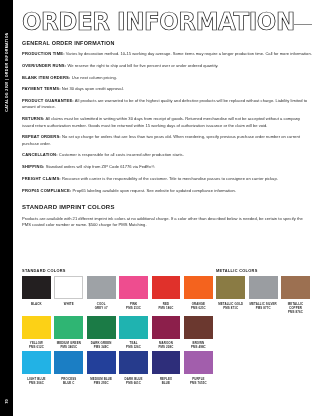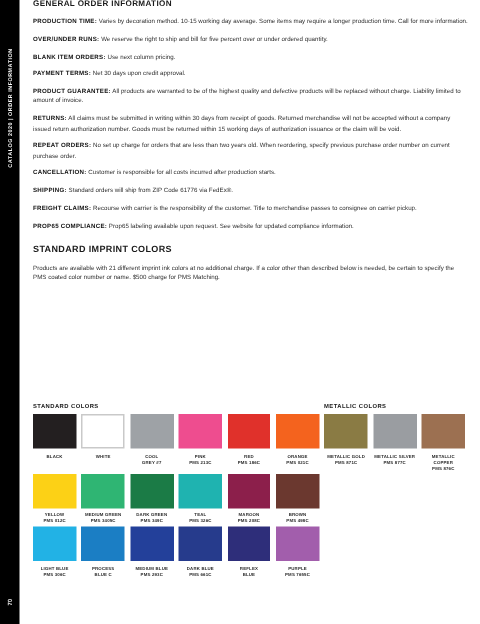--- a/index.html
+++ b/index.html
@@ -200,20 +200,24 @@
     <div class="spine-label">
       <span>CATALOG 2020  |  ORDER INFORMATION</span>
     </div>
     <div class="spine-page">
       <span>70</span>
     </div>
   </div>
 
   <div class="content">
 
+    <div class="masthead">
+      <div class="masthead-title">ORDER INFORMATION</div>
+      <div class="masthead-rule"></div>
+    </div>
 
     <div class="section-heading">GENERAL ORDER INFORMATION</div>
 
     <div id="terms-container">
         <p class="para"><span class="lead">PRODUCTION TIME:</span><span> Varies by decoration method. 10-15 working day average. Some items may require a longer production time. Call for more information.</span></p>
         <p class="para"><span class="lead">OVER/UNDER RUNS:</span><span> We reserve the right to ship and bill for five percent over or under ordered quantity.</span></p>
         <p class="para"><span class="lead">BLANK ITEM ORDERS:</span><span> Use next column pricing.</span></p>
         <p class="para"><span class="lead">PAYMENT TERMS:</span><span> Net 30 days upon credit approval.</span></p>
         <p class="para"><span class="lead">PRODUCT GUARANTEE:</span><span> All products are warranted to be of the highest quality and defective products will be replaced without charge. Liability limited to amount of invoice.</span></p>
         <p class="para"><span class="lead">RETURNS:</span><span> All claims must be submitted in writing within 30 days from receipt of goods. Returned merchandise will not be accepted without a company issued return authorization number. Goods must be returned within 15 working days of authorization issuance or the claim will be void.</span></p>

